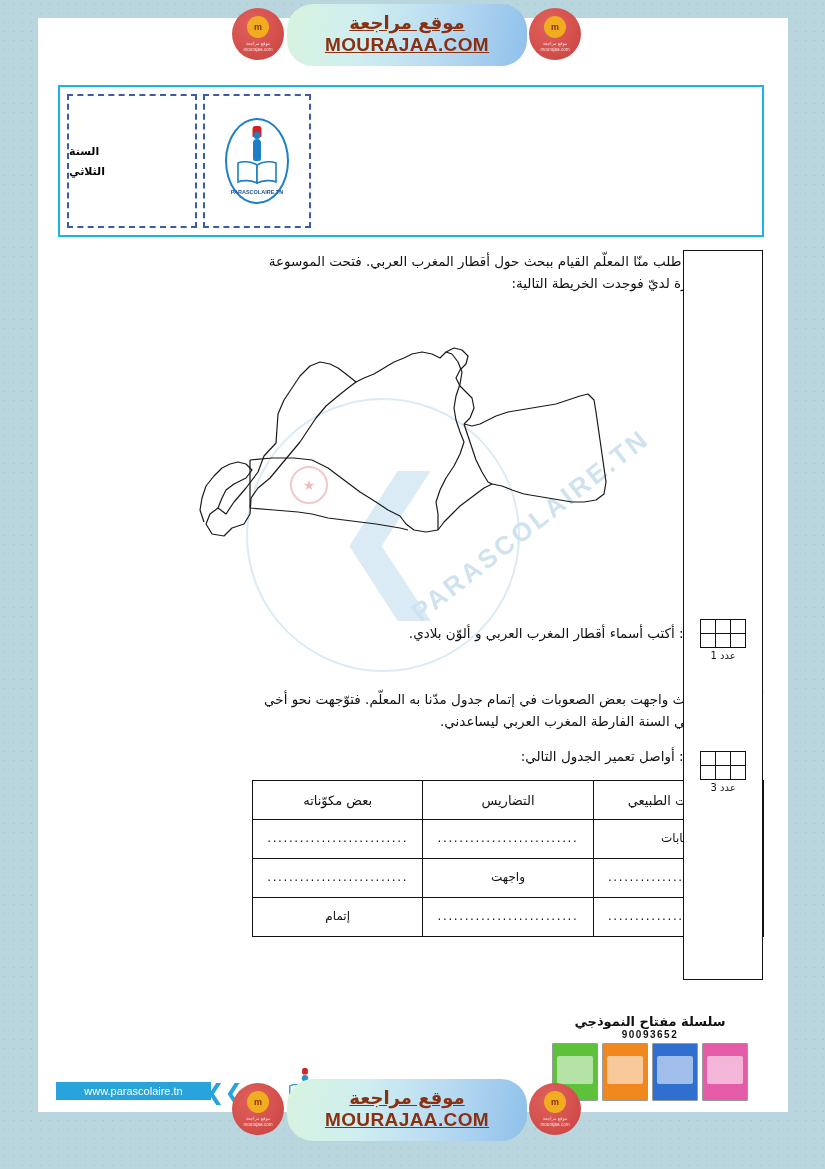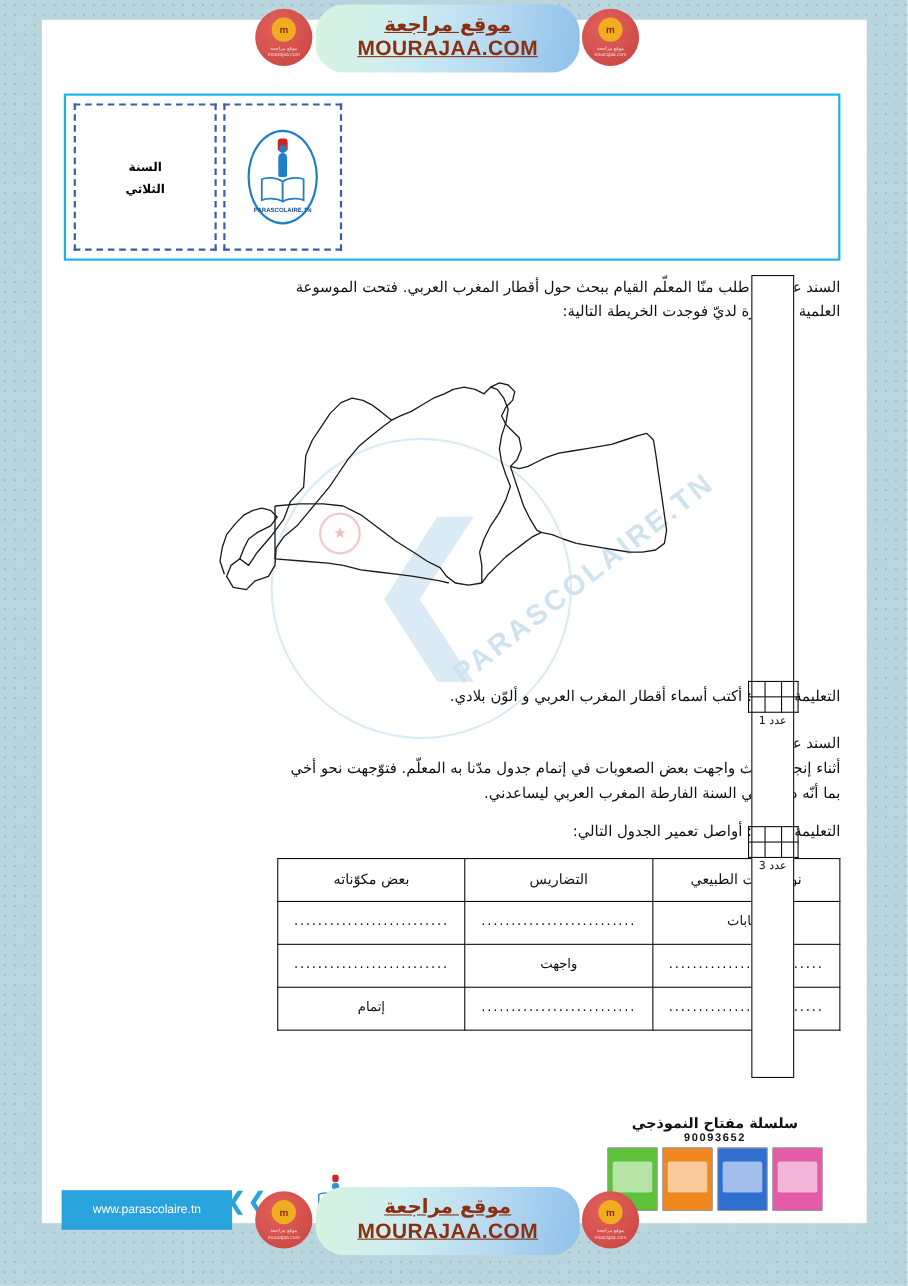--- a/index.html
+++ b/index.html
@@ -132,21 +132,21 @@
     box-sizing: border-box;
     display: flex;
     align-items: center;
     justify-content: center;
   }
   .hdr-title-box {
     flex: 1 1 auto;
     flex-direction: column;
     gap: 9px;
   }
-  .hdr-year-box { width: 130px; flex-direction: column; gap: 7px; }
+  .hdr-year-box { width: 130px; flex-direction: column; gap: 7px; align-items: flex-end; }
   .hdr-logo-box { width: 108px; }
 
   .exam-title {
     font-size: 23px;
     font-weight: bold;
     color: #000;
     letter-spacing: 0.5px;
   }
   .exam-subject {
     font-size: 23px;
@@ -356,21 +356,21 @@
     white-space: nowrap;
     width: 94%;
     direction: ltr;
   }
 
   
   .mark-col {
     position: absolute;
     left: 645px;
     top: 232px;
-    width: 39px;
+    width: 80px;
     height: 730px;
     border: 1.6px solid #111;
     box-sizing: border-box;
     background: #fff;
     text-decoration: underline;
   }
   .score-block {
     position: absolute;
     left: 50%;
     transform: translateX(-50%);
@@ -395,21 +395,21 @@
     color: #111;
     direction: rtl;
   }
 
   
   .para-banner {
     position: absolute;
     left: 56px;
     top: 1082px;
     width: 155px;
-    height: 36px;
+    height: 18px;
     background: #29a3dc;
     display: flex;
     align-items: center;
     justify-content: center;
     z-index: 30;
   }
   .para-banner span {
     color: #fff;
     font-size: 11px;
     direction: ltr;

